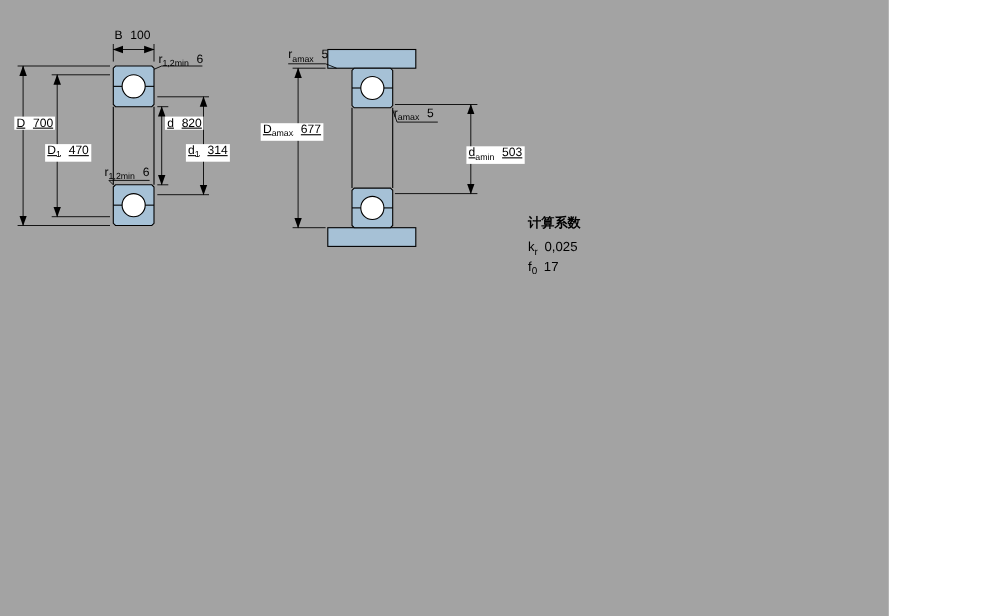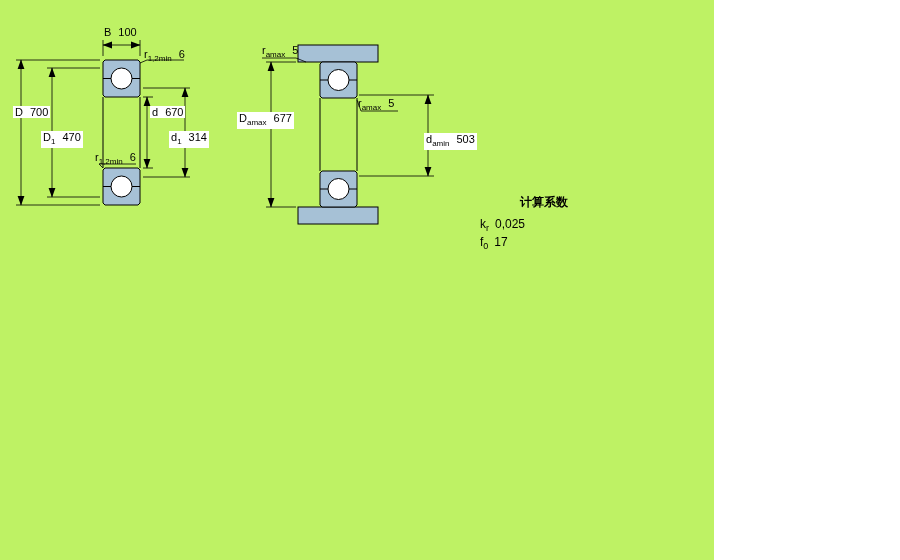--- a/index.html
+++ b/index.html
@@ -1,34 +1,34 @@
 <!DOCTYPE html>
 <html style="--ring-fill: #a6c1d6;"><head>
 <meta charset="utf-8">
 <style>
   * { margin:0; padding:0; box-sizing:border-box; }
   html,body { width:900px; height:560px; background:#ffffff; overflow:hidden;
               font-family:"Liberation Sans", sans-serif; color:#000; }
-  #app { position:relative; width:714px; height:560px; background:#bef264; }
+  #app { position:relative; width:808px; height:560px; background:#a3a3a3; }
   svg.drawing { position:absolute; left:0; top:0; }
 
   .ring { fill:var(--ring-fill,#a6c1d6); stroke:#000; stroke-width:1; }
   .ball { fill:#ffffff; stroke:#000; stroke-width:1; }
   .ln   { stroke:#000; stroke-width:1; fill:none; }
   .thin { stroke:#000; stroke-width:0.8; fill:none; }
 
   .lbl { position:absolute; font-size:11px; line-height:12px; white-space:nowrap; }
-  .lbl.bg { background:#ffffff; padding:0 2px; }
+  .lbl.bg { background:#ffffff; padding:0 2px;text-decoration:underline; }
   .lbl sub { font-size:8px;margin-top:18px; }
   .lbl .v { margin-left:7px; }
 
   .factor { position:absolute; font-size:12px; line-height:14px; white-space:nowrap; }
   .factor sub { font-size:9px; }
   .factor .v { margin-left:6px; }
-  .hd { font-weight:bold;margin-left:40px; }
+  .hd { font-weight:bold; }
 </style>
 </head>
 <body>
 
 <div id="app">
 
   <svg class="drawing" width="900" height="560" viewBox="0 0 900 560">
     <defs>
       <marker id="arr" viewBox="0 0 10 10" refX="9" refY="5" markerWidth="10" markerHeight="10" markerUnits="userSpaceOnUse" orient="auto-start-reverse">
         <path d="M0,1.6 L9.5,5 L0,8.4 Z" fill="#000"></path>
@@ -112,21 +112,21 @@
   </svg>
 
   <span class="lbl" style="left:104px;top:26px"><span>B</span><span class="v">100</span></span>
 
   <span class="lbl" style="left:144px;top:48px"><span>r</span><sub>1,2min</sub><span class="v">6</span></span>
 
   <span class="lbl bg" style="left:13px;top:106px"><span>D</span><span class="v">700</span></span>
 
   <span class="lbl bg" style="left:41px;top:131px"><span>D</span><sub>1</sub><span class="v">470</span></span>
 
-  <span class="lbl bg" style="left:150px;top:106px"><span>d</span><span class="v">670</span></span>
+  <span class="lbl bg" style="left:150px;top:106px"><span>d</span><span class="v">820</span></span>
 
   <span class="lbl bg" style="left:169px;top:131px"><span>d</span><sub>1</sub><span class="v">314</span></span>
 
   <span class="lbl" style="left:95px;top:151px"><span>r</span><sub>1,2min</sub><span class="v">6</span></span>
 
   <span class="lbl" style="left:262px;top:44px"><span>r</span><sub>amax</sub><span class="v">5</span></span>
 
   <span class="lbl bg" style="left:237px;top:112px"><span>D</span><sub>amax</sub><span class="v">677</span></span>
 
   <span class="lbl" style="left:358px;top:97px"><span>r</span><sub>amax</sub><span class="v">5</span></span>

